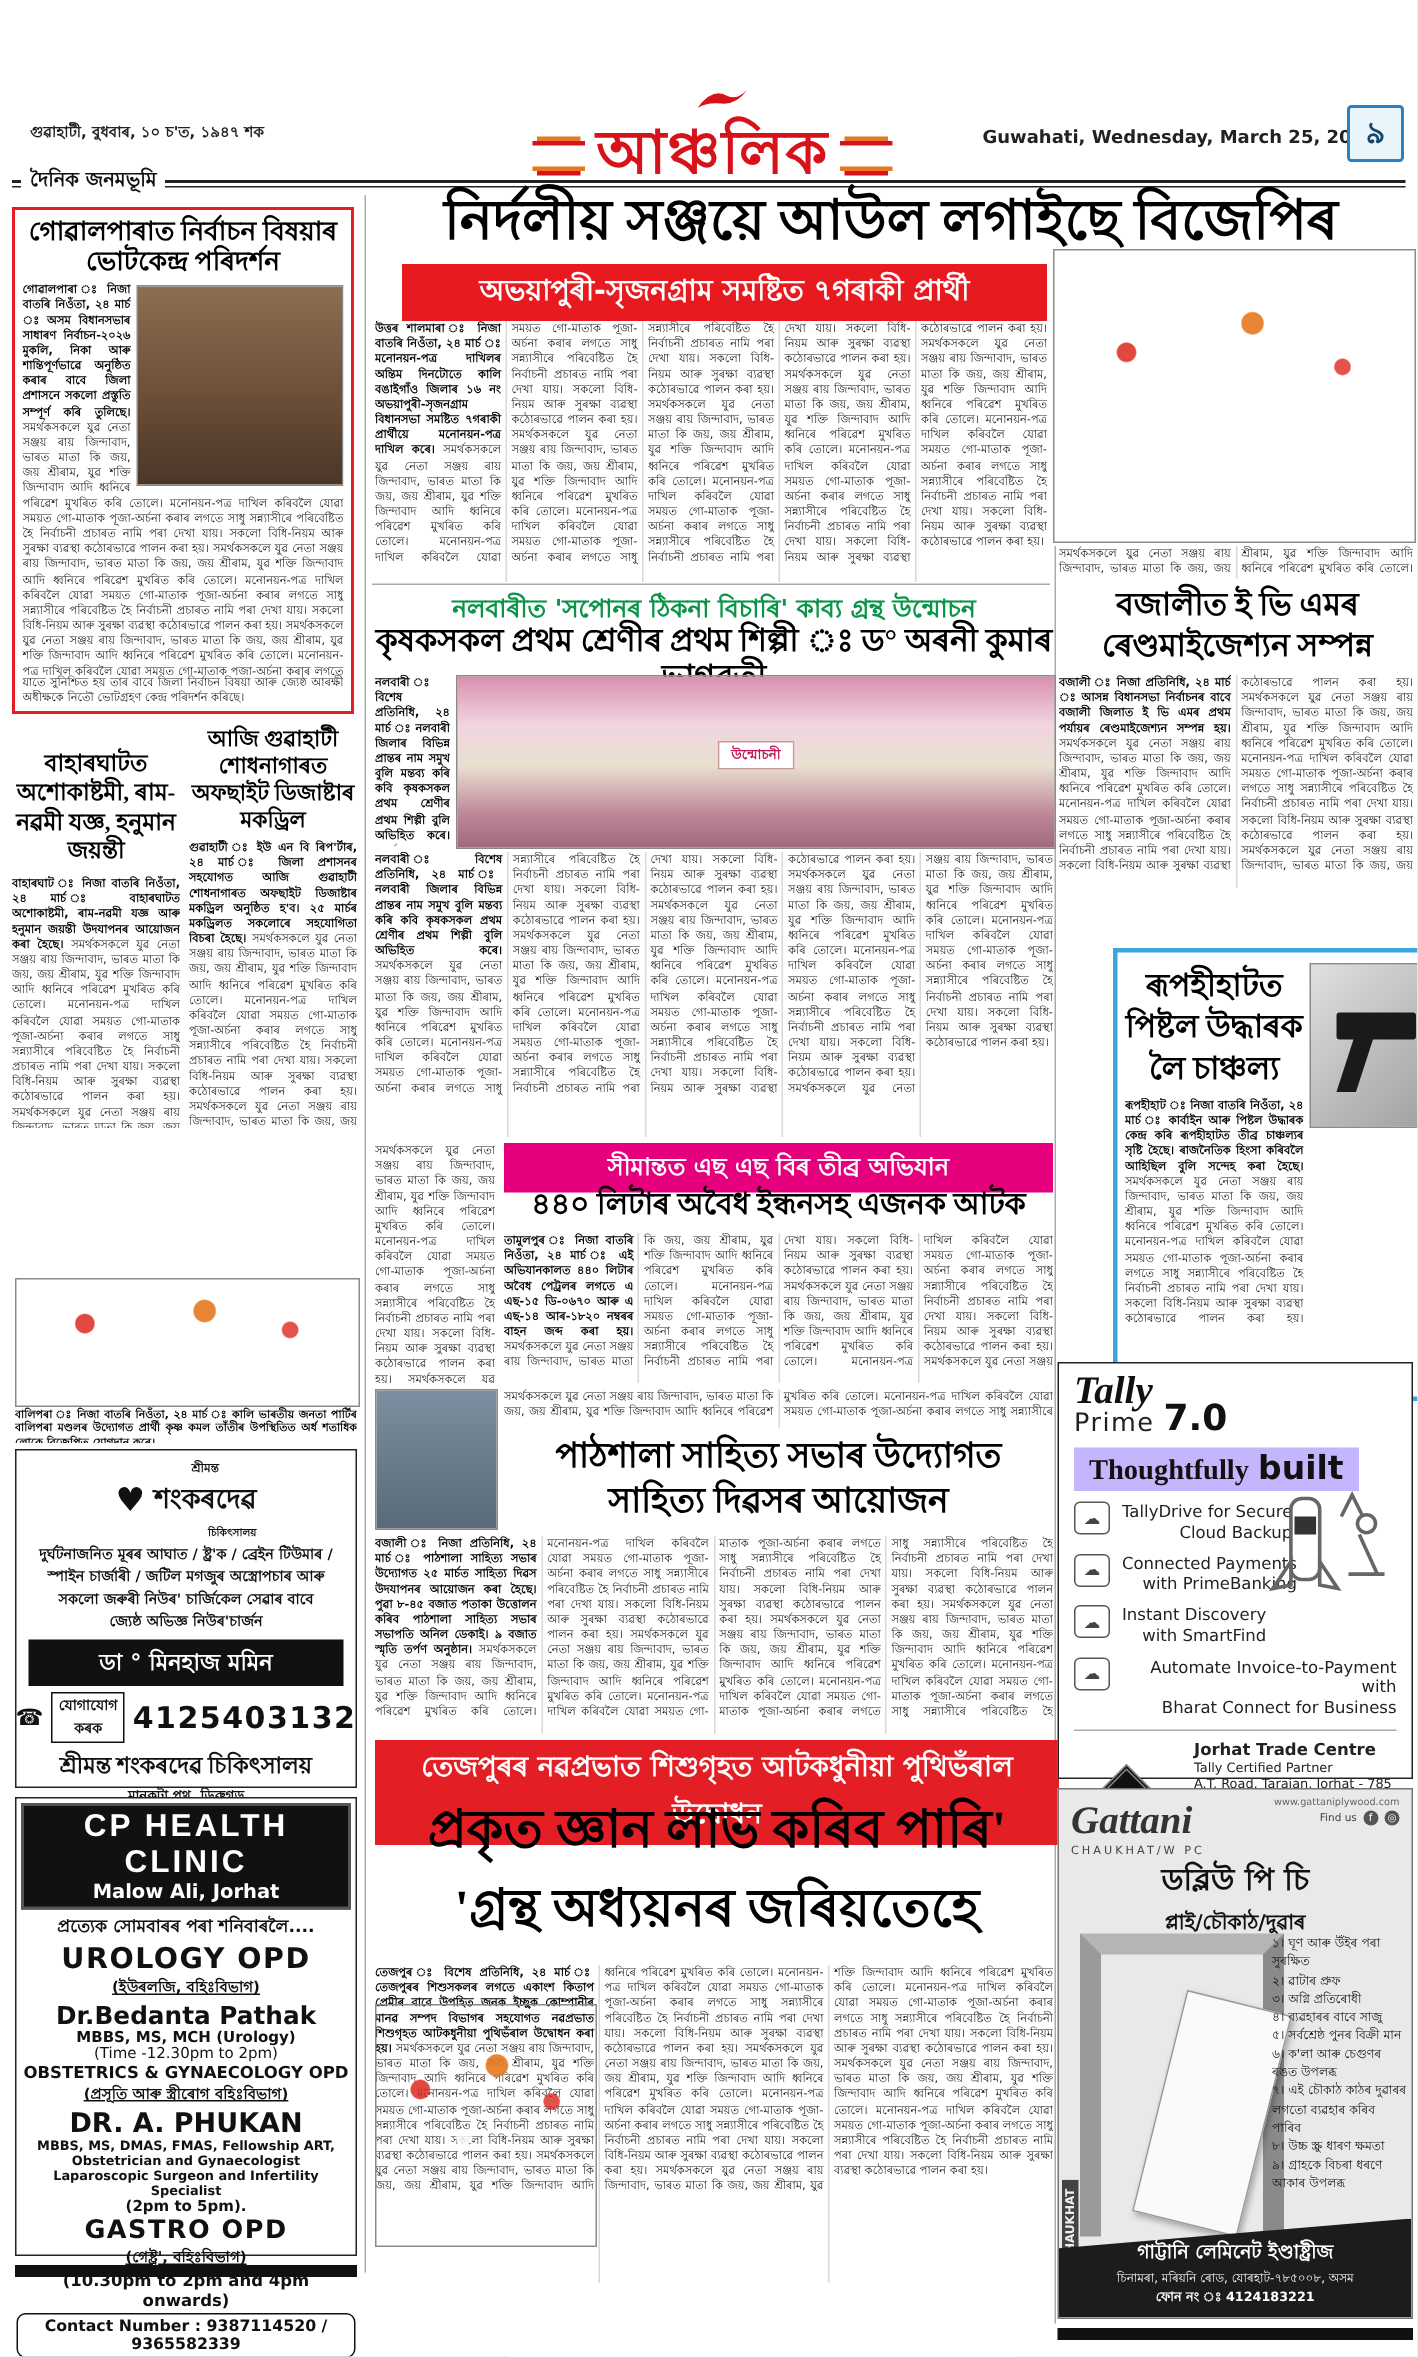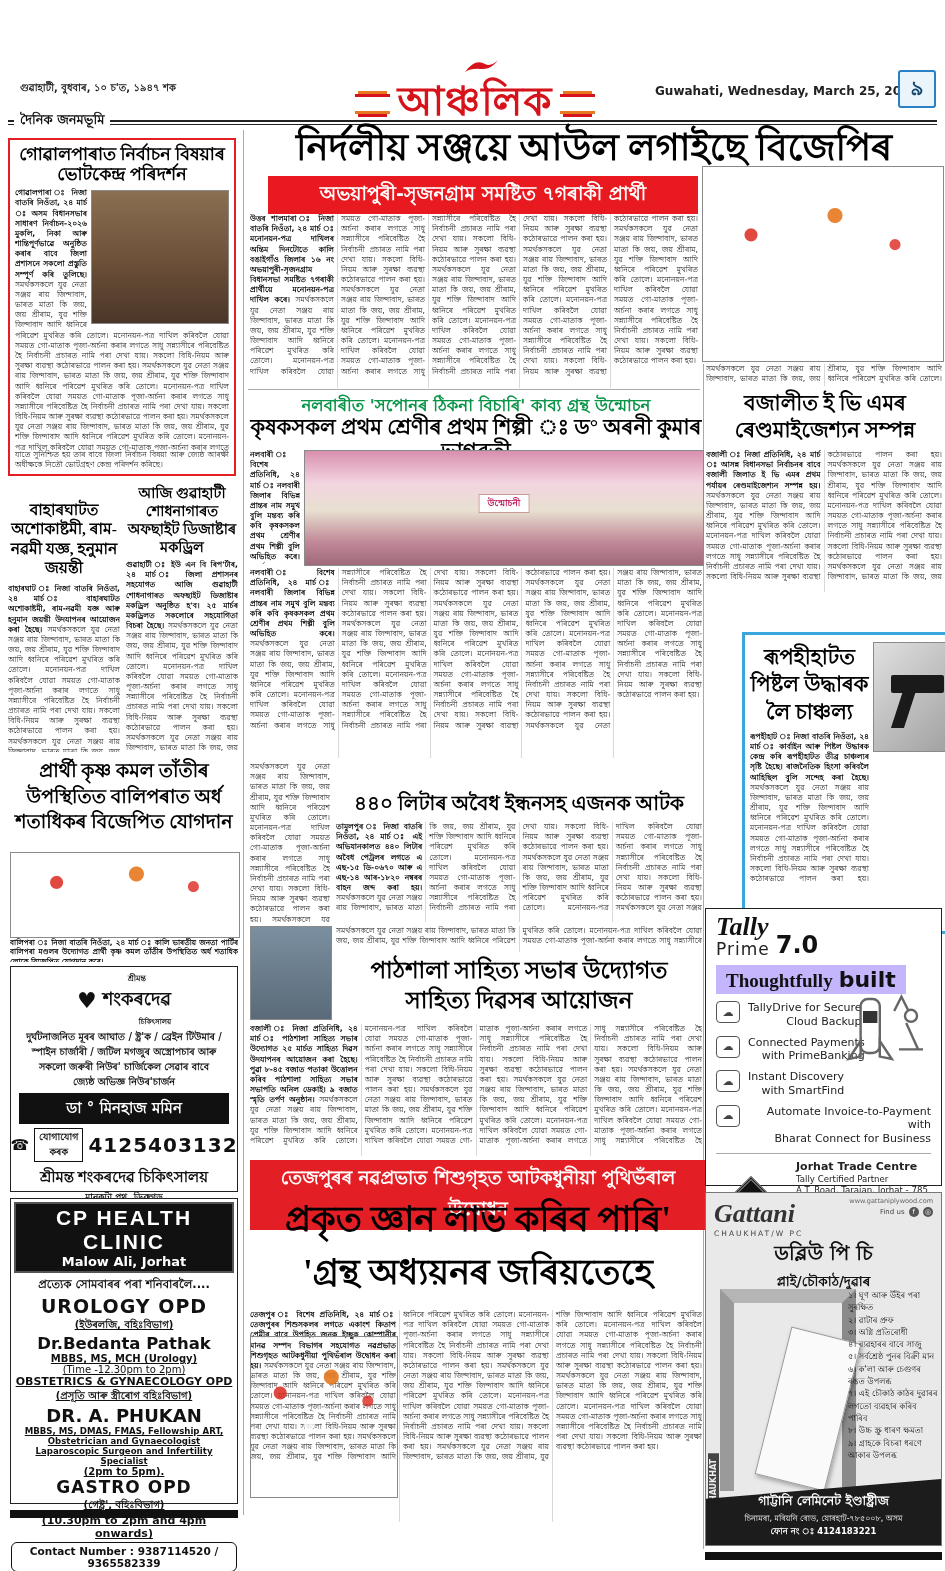--- a/index.html
+++ b/index.html
@@ -57,21 +57,21 @@
   
   .sk-line{font-size:10.2px;font-weight:bold;text-align:center;line-height:1.7;color:#111;}
   .sk-docbar{background:#111;color:#fff;font-size:15px;font-weight:bold;text-align:center;padding:3px 0;}
   .sk-phone{font-size:25px;font-weight:bold;letter-spacing:1px;}
   
   .cp-head{background:#111;color:#fff;text-align:center;border:2px solid #555;}
   .cp-title{font-size:21px;font-weight:bold;letter-spacing:2px;font-family:"Liberation Sans",sans-serif;}
   .cp-sub{font-size:13px;font-weight:bold;}
   .cp-body{text-align:center;}
   .cp-opd{font-size:17px;font-weight:bold;letter-spacing:1px;}
-  .cp-small{font-size:10px;font-weight:bold;text-decoration:underline;}
+  .cp-small{font-size:10px;font-weight:bold;}
   .cp-doc{font-size:16.5px;font-weight:bold;}
   .cp-contact{border:1.5px solid #111;border-radius:6px;font-size:10.5px;font-weight:bold;padding:2px 6px;display:inline-block;}
   
   .tally-script{font-family:"Liberation Serif",serif;font-style:italic;font-weight:bold;font-size:26px;line-height:.8;}
   .tally-tag{background:#c4b5fd;display:inline-block;padding:2px 10px;font-size:19px;}
   .tf-row{display:flex;align-items:flex-start;margin:7px 0;}
   .tf-icon{width:22px;height:20px;border:1.4px solid #555;border-radius:4px;margin-right:8px;flex:none;
            display:flex;align-items:center;justify-content:center;font-size:11px;color:#444;}
   .tf-text{font-size:11px;font-weight:normal;color:#222;line-height:1.25;text-align:right;}
   .jtc-diamond{width:52px;height:52px;background:#111;transform:rotate(45deg);display:flex;align-items:center;justify-content:center;border:3px double #888;}
@@ -126,21 +126,20 @@
     </div>
     <div class="bodytxt" style="height:24px;">যাতে সুনিশ্চিত হয় তাৰ বাবে জিলা নিৰ্বাচন বিষয়া আৰু জ্যেষ্ঠ আৰক্ষী অধীক্ষকে নিতৌ ভোটগ্ৰহণ কেন্দ্ৰ পৰিদৰ্শন কৰিছে।</div>
   </div>
 
   <div class="abs hl ser" style="left:8px;top:500px;width:112px;font-size:15.5px;line-height:1.25;">বাহাৰঘাটত অশোকাষ্টমী, ৰাম-নৱমী যজ্ঞ, হনুমান জয়ন্তী</div>
   <div class="abs bodytxt" style="left:8px;top:584px;width:112px;height:168px;"><b>বাহাৰঘাট ঃ নিজা বাতৰি নিওঁতা, ২৪ মাৰ্চ ঃ বাহাৰঘাটত অশোকাষ্টমী, ৰাম-নৱমী যজ্ঞ আৰু হনুমান জয়ন্তী উদযাপনৰ আয়োজন কৰা হৈছে। </b> সমৰ্থকসকলে যুৱ নেতা সঞ্জয় ৰায় জিন্দাবাদ, ভাৰত মাতা কি জয়, জয় শ্ৰীৰাম, যুৱ শক্তি জিন্দাবাদ আদি ধ্বনিৰে পৰিৱেশ মুখৰিত কৰি তোলে। মনোনয়ন-পত্ৰ দাখিল কৰিবলৈ যোৱা সময়ত গো-মাতাক পূজা-অৰ্চনা কৰাৰ লগতে সাধু সন্ন্যাসীৰে পৰিবেষ্টিত হৈ নিৰ্বাচনী প্ৰচাৰত নামি পৰা দেখা যায়। সকলো বিধি-নিয়ম আৰু সুৰক্ষা ব্যৱস্থা কঠোৰভাৱে পালন কৰা হয়। সমৰ্থকসকলে যুৱ নেতা সঞ্জয় ৰায় জিন্দাবাদ, ভাৰত মাতা কি জয়, জয় শ্ৰীৰাম, যুৱ শক্তি জিন্দাবাদ আদি ধ্বনিৰে পৰিৱেশ মুখৰিত কৰি তোলে। মনোনয়ন-পত্ৰ দাখিল কৰিবলৈ যোৱা সময়ত গো-মাতাক পূজা-অৰ্চনা কৰাৰ লগতে সাধু সন্ন্যাসীৰে পৰিবেষ্টিত হৈ নিৰ্বাচনী প্ৰচাৰত নামি পৰা দেখা যায়। সকলো বিধি-নিয়ম আৰু সুৰক্ষা ব্যৱস্থা কঠোৰভাৱে পালন কৰা হয়। সমৰ্থকসকলে যুৱ নেতা সঞ্জয় ৰায় জিন্দাবাদ, ভাৰত মাতা কি জয়, জয় শ্ৰীৰাম, যুৱ শক্তি জিন্দাবাদ আদি ধ্বনিৰে পৰিৱেশ মুখৰিত কৰি তোলে। মনোনয়ন-পত্ৰ দাখিল কৰিবলৈ যোৱা সময়ত গো-মাতাক পূজা-অৰ্চনা কৰাৰ লগতে সাধু সন্ন্যাসীৰে পৰিবেষ্টিত হৈ নিৰ্বাচনী প্ৰচাৰত নামি পৰা দেখা যায়। সকলো বিধি-নিয়ম আৰু সুৰক্ষা ব্যৱস্থা কঠোৰভাৱে পালন কৰা হয়। </div>
 
   <div class="abs hl ser" style="left:126px;top:484px;width:112px;font-size:14.5px;line-height:1.25;">আজি গুৱাহাটী শোধনাগাৰত অফছাইট ডিজাষ্টাৰ মকড্ৰিল</div>
   <div class="abs bodytxt" style="left:126px;top:560px;width:112px;height:192px;"><b>গুৱাহাটী ঃ ইউ এন বি ৰিপ'ৰ্টাৰ, ২৪ মাৰ্চ ঃ জিলা প্ৰশাসনৰ সহযোগত আজি গুৱাহাটী শোধনাগাৰত অফছাইট ডিজাষ্টাৰ মকড্ৰিল অনুষ্ঠিত হ'ব। ২৫ মাৰ্চৰ মকড্ৰিলত সকলোৰে সহযোগিতা বিচৰা হৈছে। </b> সমৰ্থকসকলে যুৱ নেতা সঞ্জয় ৰায় জিন্দাবাদ, ভাৰত মাতা কি জয়, জয় শ্ৰীৰাম, যুৱ শক্তি জিন্দাবাদ আদি ধ্বনিৰে পৰিৱেশ মুখৰিত কৰি তোলে। মনোনয়ন-পত্ৰ দাখিল কৰিবলৈ যোৱা সময়ত গো-মাতাক পূজা-অৰ্চনা কৰাৰ লগতে সাধু সন্ন্যাসীৰে পৰিবেষ্টিত হৈ নিৰ্বাচনী প্ৰচাৰত নামি পৰা দেখা যায়। সকলো বিধি-নিয়ম আৰু সুৰক্ষা ব্যৱস্থা কঠোৰভাৱে পালন কৰা হয়। সমৰ্থকসকলে যুৱ নেতা সঞ্জয় ৰায় জিন্দাবাদ, ভাৰত মাতা কি জয়, জয় শ্ৰীৰাম, যুৱ শক্তি জিন্দাবাদ আদি ধ্বনিৰে পৰিৱেশ মুখৰিত কৰি তোলে। মনোনয়ন-পত্ৰ দাখিল কৰিবলৈ যোৱা সময়ত গো-মাতাক পূজা-অৰ্চনা কৰাৰ লগতে সাধু সন্ন্যাসীৰে পৰিবেষ্টিত হৈ নিৰ্বাচনী প্ৰচাৰত নামি পৰা দেখা যায়। সকলো বিধি-নিয়ম আৰু সুৰক্ষা ব্যৱস্থা কঠোৰভাৱে পালন কৰা হয়। সমৰ্থকসকলে যুৱ নেতা সঞ্জয় ৰায় জিন্দাবাদ, ভাৰত মাতা কি জয়, জয় শ্ৰীৰাম, যুৱ শক্তি জিন্দাবাদ আদি ধ্বনিৰে পৰিৱেশ মুখৰিত কৰি তোলে। মনোনয়ন-পত্ৰ দাখিল কৰিবলৈ যোৱা সময়ত গো-মাতাক পূজা-অৰ্চনা কৰাৰ লগতে সাধু সন্ন্যাসীৰে পৰিবেষ্টিত হৈ নিৰ্বাচনী প্ৰচাৰত নামি পৰা দেখা যায়। সকলো বিধি-নিয়ম আৰু সুৰক্ষা ব্যৱস্থা কঠোৰভাৱে পালন কৰা হয়। </div>
 
-  <div class="abs hl ser" style="left:8px;top:758px;width:232px;font-size:19px;line-height:1.35;">প্ৰাৰ্থী কৃষ্ণ কমল তাঁতীৰ উপস্থিতিত বালিপৰাত অৰ্ধ শতাধিকৰ বিজেপিত যোগদান</div>
   <div class="abs photo ph-bali flagspots" style="left:10px;top:852px;width:228px;height:84px;"></div>
   <div class="abs caption" style="left:10px;top:938px;width:228px;height:24px;">বালিপৰা ঃ নিজা বাতৰি নিওঁতা, ২৪ মাৰ্চ ঃ কালি ভাৰতীয় জনতা পাৰ্টিৰ বালিপৰা মণ্ডলৰ উদ্যোগত প্ৰাৰ্থী কৃষ্ণ কমল তাঁতীৰ উপস্থিতিত অৰ্ধ শতাধিক লোকে বিজেপিত যোগদান কৰে।</div>
 
   <div class="abs adbox" style="left:10px;top:966px;width:228px;height:226px;padding:5px 6px;box-sizing:border-box;text-align:center;">
     <div style="display:flex;align-items:center;justify-content:center;gap:6px;">
       <span style="font-size:22px;color:#111;">♥</span>
       <span>
         <span style="font-size:8px;font-weight:bold;display:block;">শ্ৰীমন্ত</span>
         <span class="ser" style="font-size:18px;font-weight:bold;">শংকৰদেৱ</span>
         <span style="font-size:7px;font-weight:bold;display:block;text-align:right;">চিকিৎসালয়</span>
@@ -211,20 +210,21 @@
   <div class="abs box-blue" style="left:742px;top:596px;width:237px;height:302px;padding:5px;box-sizing:border-box;margin-top:36px;">
     <div class="photo ph-pistol" style="float:right;width:96px;height:108px;position:relative;margin:2px 0 3px 4px;">
       <div class="pistol-shape"></div>
       <div class="pistol-grip"></div>
     </div>
     <div class="hl ser" style="font-size:21px;line-height:1.3;text-align:center;padding:4px 0 6px;">ৰূপহীহাটত পিষ্টল উদ্ধাৰক লৈ চাঞ্চল্য</div>
     <div class="bodytxt" style="height:150px;"><b>ৰূপহীহাট ঃ নিজা বাতৰি নিওঁতা, ২৪ মাৰ্চ ঃ কাৰ্বাইন আৰু পিষ্টল উদ্ধাৰক কেন্দ্ৰ কৰি ৰূপহীহাটত তীব্ৰ চাঞ্চল্যৰ সৃষ্টি হৈছে। ৰাজনৈতিক হিংসা কৰিবলৈ আহিছিল বুলি সন্দেহ কৰা হৈছে। </b> সমৰ্থকসকলে যুৱ নেতা সঞ্জয় ৰায় জিন্দাবাদ, ভাৰত মাতা কি জয়, জয় শ্ৰীৰাম, যুৱ শক্তি জিন্দাবাদ আদি ধ্বনিৰে পৰিৱেশ মুখৰিত কৰি তোলে। মনোনয়ন-পত্ৰ দাখিল কৰিবলৈ যোৱা সময়ত গো-মাতাক পূজা-অৰ্চনা কৰাৰ লগতে সাধু সন্ন্যাসীৰে পৰিবেষ্টিত হৈ নিৰ্বাচনী প্ৰচাৰত নামি পৰা দেখা যায়। সকলো বিধি-নিয়ম আৰু সুৰক্ষা ব্যৱস্থা কঠোৰভাৱে পালন কৰা হয়। সমৰ্থকসকলে যুৱ নেতা সঞ্জয় ৰায় জিন্দাবাদ, ভাৰত মাতা কি জয়, জয় শ্ৰীৰাম, যুৱ শক্তি জিন্দাবাদ আদি ধ্বনিৰে পৰিৱেশ মুখৰিত কৰি তোলে। মনোনয়ন-পত্ৰ দাখিল কৰিবলৈ যোৱা সময়ত গো-মাতাক পূজা-অৰ্চনা কৰাৰ লগতে সাধু সন্ন্যাসীৰে পৰিবেষ্টিত হৈ নিৰ্বাচনী প্ৰচাৰত নামি পৰা দেখা যায়। সকলো বিধি-নিয়ম আৰু সুৰক্ষা ব্যৱস্থা কঠোৰভাৱে পালন কৰা হয়। সমৰ্থকসকলে যুৱ নেতা সঞ্জয় ৰায় জিন্দাবাদ, ভাৰত মাতা কি জয়, জয় শ্ৰীৰাম, যুৱ শক্তি জিন্দাবাদ আদি ধ্বনিৰে পৰিৱেশ মুখৰিত কৰি তোলে। মনোনয়ন-পত্ৰ দাখিল কৰিবলৈ যোৱা সময়ত গো-মাতাক পূজা-অৰ্চনা কৰাৰ লগতে সাধু সন্ন্যাসীৰে পৰিবেষ্টিত হৈ নিৰ্বাচনী প্ৰচাৰত নামি পৰা দেখা যায়। সকলো বিধি-নিয়ম আৰু সুৰক্ষা ব্যৱস্থা কঠোৰভাৱে পালন কৰা হয়। সমৰ্থকসকলে যুৱ নেতা সঞ্জয় ৰায় জিন্দাবাদ, ভাৰত মাতা কি জয়, জয় শ্ৰীৰাম, যুৱ শক্তি জিন্দাবাদ আদি ধ্বনিৰে পৰিৱেশ মুখৰিত কৰি তোলে। মনোনয়ন-পত্ৰ দাখিল কৰিবলৈ যোৱা সময়ত গো-মাতাক পূজা-অৰ্চনা কৰাৰ লগতে সাধু সন্ন্যাসীৰে পৰিবেষ্টিত হৈ নিৰ্বাচনী প্ৰচাৰত নামি পৰা দেখা যায়। সকলো বিধি-নিয়ম আৰু সুৰক্ষা ব্যৱস্থা কঠোৰভাৱে পালন কৰা হয়। </div>
   </div>
 
   <div class="abs bodytxt" style="left:250px;top:762px;width:80px;height:160px;"><b></b> সমৰ্থকসকলে যুৱ নেতা সঞ্জয় ৰায় জিন্দাবাদ, ভাৰত মাতা কি জয়, জয় শ্ৰীৰাম, যুৱ শক্তি জিন্দাবাদ আদি ধ্বনিৰে পৰিৱেশ মুখৰিত কৰি তোলে। মনোনয়ন-পত্ৰ দাখিল কৰিবলৈ যোৱা সময়ত গো-মাতাক পূজা-অৰ্চনা কৰাৰ লগতে সাধু সন্ন্যাসীৰে পৰিবেষ্টিত হৈ নিৰ্বাচনী প্ৰচাৰত নামি পৰা দেখা যায়। সকলো বিধি-নিয়ম আৰু সুৰক্ষা ব্যৱস্থা কঠোৰভাৱে পালন কৰা হয়। সমৰ্থকসকলে যুৱ নেতা সঞ্জয় ৰায় জিন্দাবাদ, ভাৰত মাতা কি জয়, জয় শ্ৰীৰাম, যুৱ শক্তি জিন্দাবাদ আদি ধ্বনিৰে পৰিৱেশ মুখৰিত কৰি তোলে। মনোনয়ন-পত্ৰ দাখিল কৰিবলৈ যোৱা সময়ত গো-মাতাক পূজা-অৰ্চনা কৰাৰ লগতে সাধু সন্ন্যাসীৰে পৰিবেষ্টিত হৈ নিৰ্বাচনী প্ৰচাৰত নামি পৰা দেখা যায়। সকলো বিধি-নিয়ম আৰু সুৰক্ষা ব্যৱস্থা কঠোৰভাৱে পালন কৰা হয়। </div>
+  <div class="abs banner-pink" style="left:336px;top:762px;width:366px;font-size:16px;padding:3px 0;">সীমান্তত এছ এছ বিৰ তীব্ৰ অভিযান</div>
   <div class="abs hl ser" style="left:336px;top:792px;width:366px;font-size:20px;">৪৪০ লিটাৰ অবৈধ ইন্ধনসহ এজনক আটক</div>
   <div class="abs bodytxt c4" style="left:336px;top:822px;width:366px;height:100px;"><b>তামুলপুৰ ঃ নিজা বাতৰি নিওঁতা, ২৪ মাৰ্চ ঃ এই অভিযানকালত ৪৪০ লিটাৰ অবৈধ পেট্ৰলৰ লগতে এ এছ-১৫ ডি-০৬৭০ আৰু এ এছ-১৪ আৰ-১৮২০ নম্বৰৰ বাহন জব্দ কৰা হয়। </b> সমৰ্থকসকলে যুৱ নেতা সঞ্জয় ৰায় জিন্দাবাদ, ভাৰত মাতা কি জয়, জয় শ্ৰীৰাম, যুৱ শক্তি জিন্দাবাদ আদি ধ্বনিৰে পৰিৱেশ মুখৰিত কৰি তোলে। মনোনয়ন-পত্ৰ দাখিল কৰিবলৈ যোৱা সময়ত গো-মাতাক পূজা-অৰ্চনা কৰাৰ লগতে সাধু সন্ন্যাসীৰে পৰিবেষ্টিত হৈ নিৰ্বাচনী প্ৰচাৰত নামি পৰা দেখা যায়। সকলো বিধি-নিয়ম আৰু সুৰক্ষা ব্যৱস্থা কঠোৰভাৱে পালন কৰা হয়। সমৰ্থকসকলে যুৱ নেতা সঞ্জয় ৰায় জিন্দাবাদ, ভাৰত মাতা কি জয়, জয় শ্ৰীৰাম, যুৱ শক্তি জিন্দাবাদ আদি ধ্বনিৰে পৰিৱেশ মুখৰিত কৰি তোলে। মনোনয়ন-পত্ৰ দাখিল কৰিবলৈ যোৱা সময়ত গো-মাতাক পূজা-অৰ্চনা কৰাৰ লগতে সাধু সন্ন্যাসীৰে পৰিবেষ্টিত হৈ নিৰ্বাচনী প্ৰচাৰত নামি পৰা দেখা যায়। সকলো বিধি-নিয়ম আৰু সুৰক্ষা ব্যৱস্থা কঠোৰভাৱে পালন কৰা হয়। সমৰ্থকসকলে যুৱ নেতা সঞ্জয় ৰায় জিন্দাবাদ, ভাৰত মাতা কি জয়, জয় শ্ৰীৰাম, যুৱ শক্তি জিন্দাবাদ আদি ধ্বনিৰে পৰিৱেশ মুখৰিত কৰি তোলে। মনোনয়ন-পত্ৰ দাখিল কৰিবলৈ যোৱা সময়ত গো-মাতাক পূজা-অৰ্চনা কৰাৰ লগতে সাধু সন্ন্যাসীৰে পৰিবেষ্টিত হৈ নিৰ্বাচনী প্ৰচাৰত নামি পৰা দেখা যায়। সকলো বিধি-নিয়ম আৰু সুৰক্ষা ব্যৱস্থা কঠোৰভাৱে পালন কৰা হয়। </div>
 
   <div class="abs photo ph-path" style="left:250px;top:926px;width:80px;height:92px;"></div>
   <div class="abs bodytxt c2" style="left:336px;top:926px;width:366px;height:26px;"><b></b> সমৰ্থকসকলে যুৱ নেতা সঞ্জয় ৰায় জিন্দাবাদ, ভাৰত মাতা কি জয়, জয় শ্ৰীৰাম, যুৱ শক্তি জিন্দাবাদ আদি ধ্বনিৰে পৰিৱেশ মুখৰিত কৰি তোলে। মনোনয়ন-পত্ৰ দাখিল কৰিবলৈ যোৱা সময়ত গো-মাতাক পূজা-অৰ্চনা কৰাৰ লগতে সাধু সন্ন্যাসীৰে পৰিবেষ্টিত হৈ নিৰ্বাচনী প্ৰচাৰত নামি পৰা দেখা যায়। সকলো বিধি-নিয়ম আৰু সুৰক্ষা ব্যৱস্থা কঠোৰভাৱে পালন কৰা হয়। </div>
   <div class="abs hl ser" style="left:336px;top:956px;width:366px;font-size:23px;line-height:1.3;">পাঠশালা সাহিত্য সভাৰ উদ্যোগত সাহিত্য দিৱসৰ আয়োজন</div>
   <div class="abs bodytxt c4" style="left:250px;top:1024px;width:452px;height:132px;"><b>বজালী ঃ নিজা প্ৰতিনিধি, ২৪ মাৰ্চ ঃ পাঠশালা সাহিত্য সভাৰ উদ্যোগত ২৫ মাৰ্চত সাহিত্য দিৱস উদযাপনৰ আয়োজন কৰা হৈছে। পুৱা ৮-৪৫ বজাত পতাকা উত্তোলন কৰিব পাঠশালা সাহিত্য সভাৰ সভাপতি অনিল ডেকাই। ৯ বজাত স্মৃতি তৰ্পণ অনুষ্ঠান। </b> সমৰ্থকসকলে যুৱ নেতা সঞ্জয় ৰায় জিন্দাবাদ, ভাৰত মাতা কি জয়, জয় শ্ৰীৰাম, যুৱ শক্তি জিন্দাবাদ আদি ধ্বনিৰে পৰিৱেশ মুখৰিত কৰি তোলে। মনোনয়ন-পত্ৰ দাখিল কৰিবলৈ যোৱা সময়ত গো-মাতাক পূজা-অৰ্চনা কৰাৰ লগতে সাধু সন্ন্যাসীৰে পৰিবেষ্টিত হৈ নিৰ্বাচনী প্ৰচাৰত নামি পৰা দেখা যায়। সকলো বিধি-নিয়ম আৰু সুৰক্ষা ব্যৱস্থা কঠোৰভাৱে পালন কৰা হয়। সমৰ্থকসকলে যুৱ নেতা সঞ্জয় ৰায় জিন্দাবাদ, ভাৰত মাতা কি জয়, জয় শ্ৰীৰাম, যুৱ শক্তি জিন্দাবাদ আদি ধ্বনিৰে পৰিৱেশ মুখৰিত কৰি তোলে। মনোনয়ন-পত্ৰ দাখিল কৰিবলৈ যোৱা সময়ত গো-মাতাক পূজা-অৰ্চনা কৰাৰ লগতে সাধু সন্ন্যাসীৰে পৰিবেষ্টিত হৈ নিৰ্বাচনী প্ৰচাৰত নামি পৰা দেখা যায়। সকলো বিধি-নিয়ম আৰু সুৰক্ষা ব্যৱস্থা কঠোৰভাৱে পালন কৰা হয়। সমৰ্থকসকলে যুৱ নেতা সঞ্জয় ৰায় জিন্দাবাদ, ভাৰত মাতা কি জয়, জয় শ্ৰীৰাম, যুৱ শক্তি জিন্দাবাদ আদি ধ্বনিৰে পৰিৱেশ মুখৰিত কৰি তোলে। মনোনয়ন-পত্ৰ দাখিল কৰিবলৈ যোৱা সময়ত গো-মাতাক পূজা-অৰ্চনা কৰাৰ লগতে সাধু সন্ন্যাসীৰে পৰিবেষ্টিত হৈ নিৰ্বাচনী প্ৰচাৰত নামি পৰা দেখা যায়। সকলো বিধি-নিয়ম আৰু সুৰক্ষা ব্যৱস্থা কঠোৰভাৱে পালন কৰা হয়। সমৰ্থকসকলে যুৱ নেতা সঞ্জয় ৰায় জিন্দাবাদ, ভাৰত মাতা কি জয়, জয় শ্ৰীৰাম, যুৱ শক্তি জিন্দাবাদ আদি ধ্বনিৰে পৰিৱেশ মুখৰিত কৰি তোলে। মনোনয়ন-পত্ৰ দাখিল কৰিবলৈ যোৱা সময়ত গো-মাতাক পূজা-অৰ্চনা কৰাৰ লগতে সাধু সন্ন্যাসীৰে পৰিবেষ্টিত হৈ নিৰ্বাচনী প্ৰচাৰত নামি পৰা দেখা যায়। সকলো বিধি-নিয়ম আৰু সুৰক্ষা ব্যৱস্থা কঠোৰভাৱে পালন কৰা হয়। সমৰ্থকসকলে যুৱ নেতা সঞ্জয় ৰায় জিন্দাবাদ, ভাৰত মাতা কি জয়, জয় শ্ৰীৰাম, যুৱ শক্তি জিন্দাবাদ আদি ধ্বনিৰে পৰিৱেশ মুখৰিত কৰি তোলে। মনোনয়ন-পত্ৰ দাখিল কৰিবলৈ যোৱা সময়ত গো-মাতাক পূজা-অৰ্চনা কৰাৰ লগতে সাধু সন্ন্যাসীৰে পৰিবেষ্টিত হৈ নিৰ্বাচনী প্ৰচাৰত নামি পৰা দেখা যায়। সকলো বিধি-নিয়ম আৰু সুৰক্ষা ব্যৱস্থা কঠোৰভাৱে পালন কৰা হয়। </div>
 
   <div class="abs banner-red" style="left:250px;top:1160px;width:456px;font-size:18.5px;padding:4px 0;">তেজপুৰৰ নৱপ্ৰভাত শিশুগৃহত আটকধুনীয়া পুথিভঁৰাল উদ্বোধন</div>
   <div class="abs hl ser" style="left:252px;top:1194px;width:452px;font-size:35px;line-height:1.5;">

